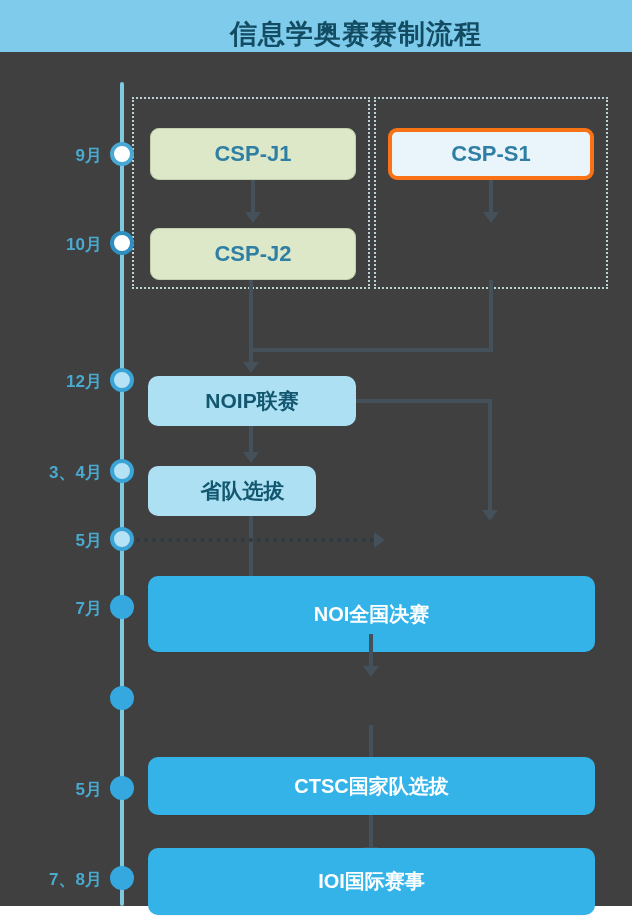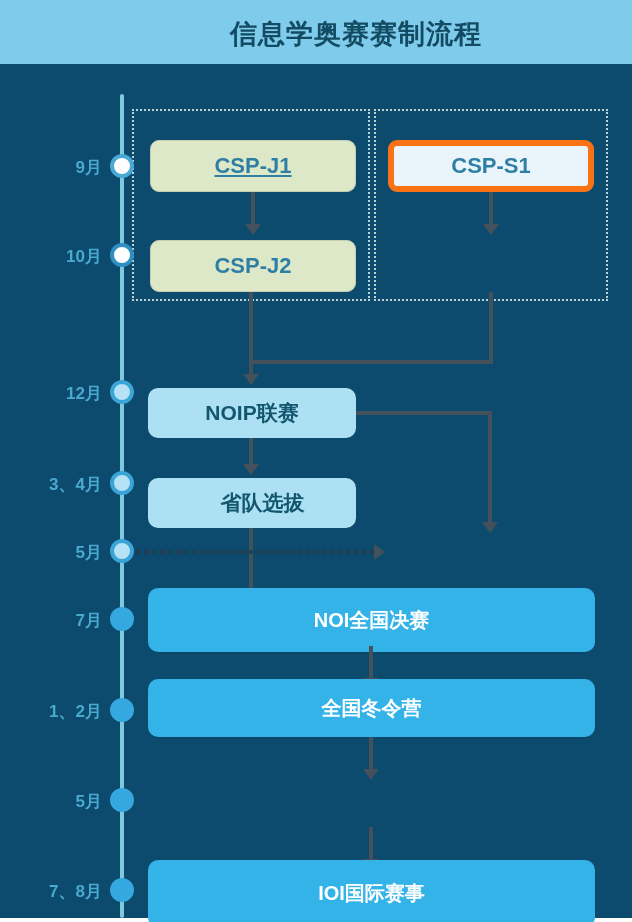--- a/index.html
+++ b/index.html
@@ -36,23 +36,23 @@
     font-size: 27px;
     font-weight: bold;
     color: #134c62;
     letter-spacing: 1px;
     padding-left: 40px;
   }
 
   
   .canvas {
     position: absolute;
-    left: 0; top: 64px;
+    left: 0; top: 52px;
     width: 632px; height: 854px;
-    background: #0c4a6e;
+    background: #404040;
   }
 
   
   .timeline-line {
     position: absolute;
     left: 120px;
     top: 30px;
     width: 4px;
     height: 824px;
     background: #7fc9de;
@@ -92,21 +92,21 @@
     text-align: center;
   }
   .node.green {
     background: #dde8c9;
     border: 1px solid #c3cfae;
     color: #2f7fa5;
     font-size: 22px;
   }
   .node.paleblue {
     background: #eaf5fb;
-    border: 6px solid #f97316;
+    border: 4px solid #f97316;
     color: #2f7fa5;
     font-size: 22px;
   }
   .node.midblue {
     background: #ade0f2;
     color: #12576f;
     font-size: 21px;
     border-radius: 10px;
   }
   .node.solidblue {
@@ -159,35 +159,34 @@
 
     <div class="group-frame" style="left:132px; top:45px; width:238px; height:192px;"></div>
     <div class="group-frame" style="left:374px; top:45px; width:234px; height:192px;"></div>
 
     <div class="tl-label" style="left:10px; top:92px; width:92px;">9月</div>
     <div class="tl-label" style="left:10px; top:181px; width:92px;">10月</div>
     <div class="tl-label" style="left:10px; top:318px; width:92px;">12月</div>
     <div class="tl-label" style="left:0px; top:409px; width:102px;">3、4月</div>
     <div class="tl-label" style="left:10px; top:477px; width:92px;">5月</div>
     <div class="tl-label" style="left:10px; top:545px; width:92px;">7月</div>
-    <div class="tl-label" style="left:0px; top:636px; width:102px;">1、2月</div>
     <div class="tl-label" style="left:10px; top:726px; width:92px;">5月</div>
     <div class="tl-label" style="left:0px; top:816px; width:102px;">7、8月</div>
 
     <div class="tl-node" style="left:110px; top:90px;  width:24px; height:24px; background:#ffffff; border:4px solid #49a9d4;"></div>
     <div class="tl-node" style="left:110px; top:179px; width:24px; height:24px; background:#ffffff; border:4px solid #2f8fc0;"></div>
     <div class="tl-node" style="left:110px; top:316px; width:24px; height:24px; background:#b6e2f5; border:4px solid #3ba4d6;"></div>
     <div class="tl-node" style="left:110px; top:407px; width:24px; height:24px; background:#b6e2f5; border:4px solid #3ba4d6;"></div>
     <div class="tl-node" style="left:110px; top:475px; width:24px; height:24px; background:#b6e2f5; border:4px solid #3ba4d6;"></div>
     <div class="tl-node" style="left:110px; top:543px; width:24px; height:24px; background:#35a8e0; border:4px solid #35a8e0;"></div>
     <div class="tl-node" style="left:110px; top:634px; width:24px; height:24px; background:#35a8e0; border:4px solid #35a8e0;"></div>
     <div class="tl-node" style="left:110px; top:724px; width:24px; height:24px; background:#35a8e0; border:4px solid #35a8e0;"></div>
     <div class="tl-node" style="left:110px; top:814px; width:24px; height:24px; background:#35a8e0; border:4px solid #35a8e0;"></div>
 
-    <div class="node green" style="left:150px; top:76px; width:206px; height:52px;text-decoration:underline;">CSP-J1</div>
+    <div class="node green" style="left:150px; top:76px; width:206px; height:52px;">CSP-J1</div>
     <div class="conn conn-v" style="left:251px; top:128px; height:36px;"></div>
     <div class="arrowhead" style="left:245px; top:160px;"></div>
     <div class="node green" style="left:150px; top:176px; width:206px; height:52px;">CSP-J2</div>
 
     <div class="node paleblue" style="left:388px; top:76px; width:206px; height:52px;">CSP-S1</div>
     <div class="conn conn-v" style="left:489px; top:128px; height:36px;"></div>
     <div class="arrowhead" style="left:483px; top:160px;"></div>
 
     <div class="conn conn-v" style="left:489px; top:228px; height:72px;"></div>
     <div class="conn conn-h" style="left:249px; top:296px; width:244px;"></div>
@@ -198,36 +197,36 @@
 
     <div class="node midblue" style="left:148px; top:324px; width:208px; height:50px;">NOIP联赛</div>
 
     <div class="conn conn-v" style="left:249px; top:374px; height:30px;"></div>
     <div class="arrowhead" style="left:243px; top:400px;"></div>
 
     <div class="conn conn-h" style="left:356px; top:347px; width:136px;"></div>
     <div class="conn conn-v" style="left:488px; top:347px; height:115px;"></div>
     <div class="arrowhead" style="left:482px; top:458px;"></div>
 
-    <div class="node midblue" style="left:148px; top:414px; width:208px; height:50px;padding-left:21px;">省队选拔</div>
+    <div class="node midblue" style="left:148px; top:414px; width:168px; height:50px;padding-left:21px;">省队选拔</div>
 
     <div class="conn conn-v" style="left:249px; top:464px; height:92px;"></div>
     <div class="arrowhead" style="left:243px; top:538px;"></div>
 
 
     <div class="conn-dotted" style="left:136px; top:486px; width:238px;"></div>
     <div class="arrowhead-right" style="left:374px; top:480px;"></div>
 
-    <div class="node solidblue" style="left:148px; top:524px; width:447px; height:64px;">NOI全国决赛</div>
+    <div class="node solidblue" style="left:148px; top:524px; width:447px; height:76px;">NOI全国决赛</div>
     <div class="conn conn-v" style="left:369px; top:582px; height:38px;"></div>
     <div class="arrowhead" style="left:363px; top:614px;"></div>
 
-    <div class="node solidblue" style="left:148px; top:615px; width:447px; height:58px;">全国冬令营</div>
     <div class="conn conn-v" style="left:369px; top:673px; height:38px;"></div>
     <div class="arrowhead" style="left:363px; top:705px;"></div>
 
+    <div class="node solidblue" style="left:148px; top:705px; width:447px; height:58px;">CTSC国家队选拔</div>
     <div class="conn conn-v" style="left:369px; top:763px; height:38px;"></div>
     <div class="arrowhead" style="left:363px; top:795px;"></div>
 
     <div class="node solidblue" style="left:148px; top:796px; width:447px; height:67px;">IOI国际赛事</div>
 
   </div>
 </div>
 
 </body></html>

